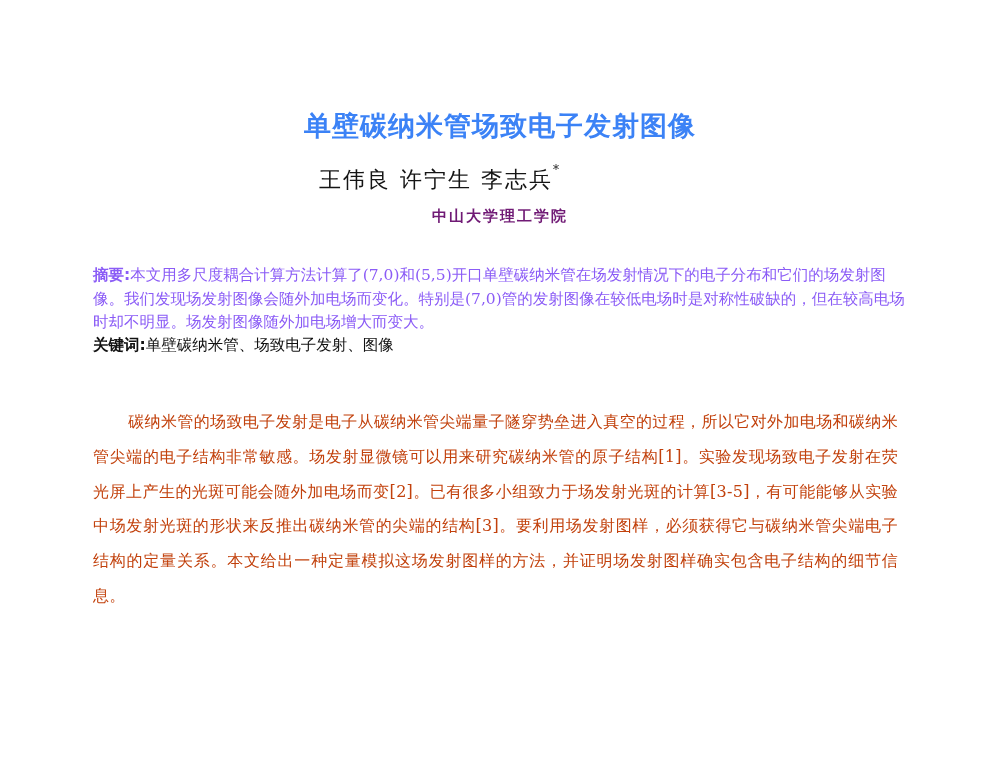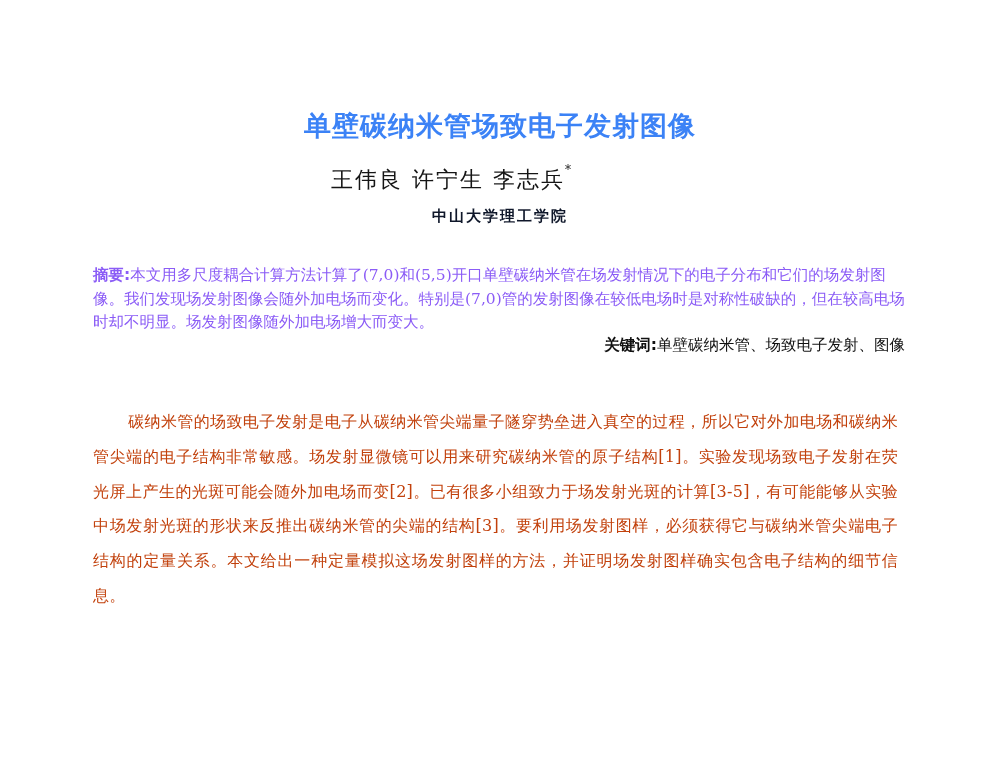--- a/index.html
+++ b/index.html
@@ -1,27 +1,27 @@
 <!DOCTYPE html>
 <html><head>
 <meta charset="utf-8">
 <style>
   html, body { margin: 0; padding: 0; background: #ffffff; }
   body { width: 1000px; height: 759px; overflow: hidden; position: relative;
          font-family: "DejaVu Serif", "Liberation Serif", serif; color: #111; }
   .title { position: absolute; top: 108px; left: 0; width: 1000px; text-align: center;
            font-family: "DejaVu Sans", sans-serif; font-weight: bold; font-size: 27px; letter-spacing: 1px; color: #3b82f6; }
-  .authors { position: absolute; top: 165px; left: 16px; width: 872px; text-align: center;
+  .authors { position: absolute; top: 165px; left: 4px; width: 872px; text-align: center;
              font-size: 22px; letter-spacing: 2px; color: #151515; }
   .authors sup { font-size: 12px; vertical-align: top; position: relative; top: -2px; }
   .affil { position: absolute; top: 207px; left: 0; width: 1000px; text-align: center;
-           font-size: 15px; font-weight: bold; letter-spacing: 2px; color: #0f172a; }
+           font-size: 15px; font-weight: bold; letter-spacing: 2px; color: #701a75; }
   .abstract { position: absolute; top: 264px; left: 93px; width: 812px; font-size: 15.5px; line-height: 23.5px; color: #8b5cf6; }
   .abstract .lbl { font-weight: bold; font-family: "DejaVu Sans", sans-serif; }
-  .keywords { position: absolute; top: 334px; left: 93px; width: 812px; font-size: 15.5px; line-height: 23.5px; text-align: right; }
+  .keywords { position: absolute; top: 334px; left: 93px; width: 812px; font-size: 15.5px; line-height: 23.5px; }
   .keywords .lbl { font-weight: bold; font-family: "DejaVu Sans", sans-serif; }
   .body-text { position: absolute; top: 405px; left: 93px; width: 805px; font-size: 16px; line-height: 34.8px; letter-spacing: 0.3px; color: #c2410c; }
   .body-text p { margin: 0; text-indent: 2.2em; text-align: justify; }
 </style>
 </head>
 <body>
 
 <div class="title">单壁碳纳米管场致电子发射图像</div>
 <div class="authors"><span>王伟良 许宁生 李志兵</span><sup>*</sup></div>
 <div class="affil">中山大学理工学院</div>

